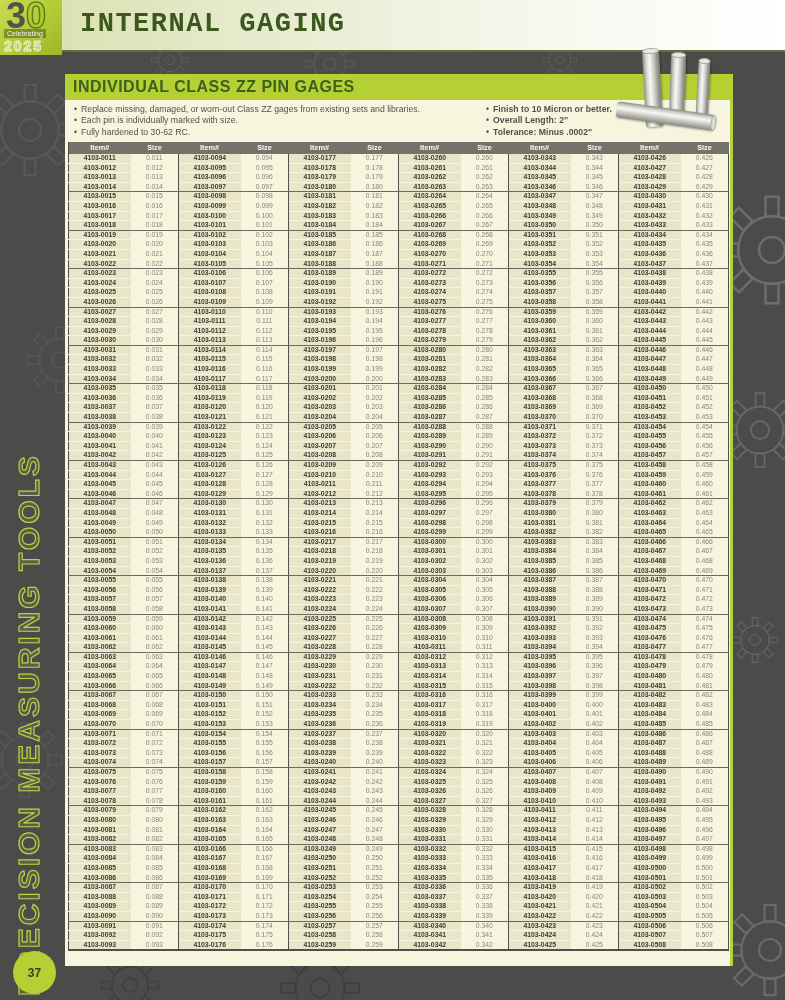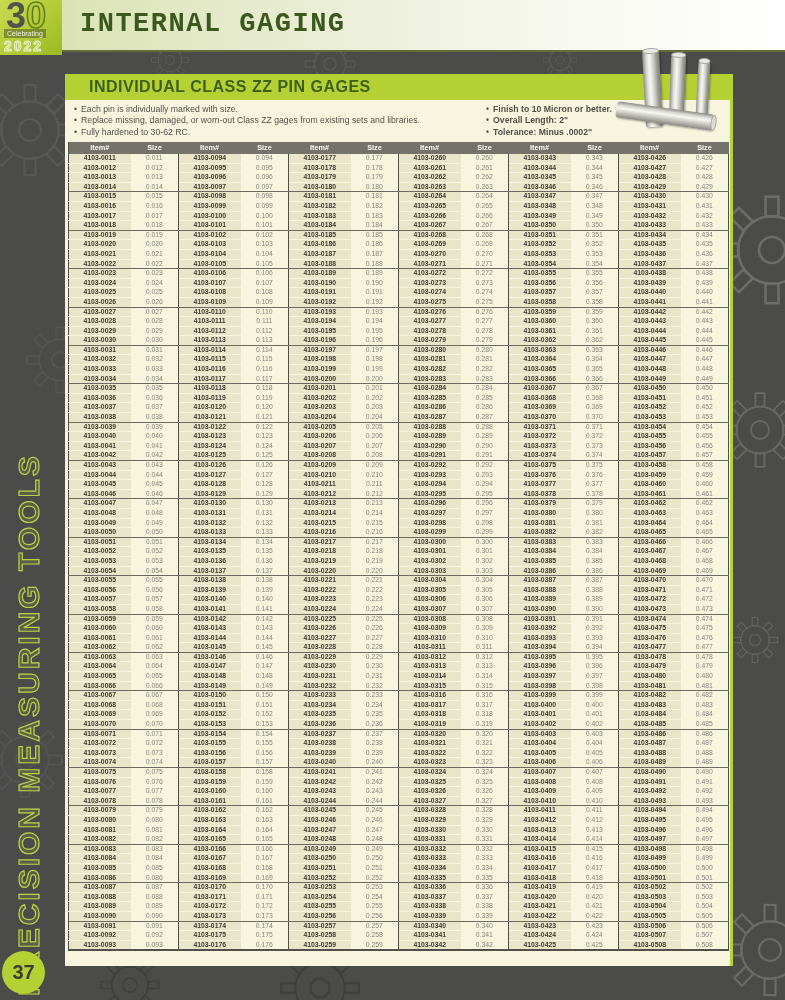--- a/index.html
+++ b/index.html
@@ -23,21 +23,21 @@
   .logo-big .d3{color:#53534d;}
   .logo-big .d0{color:rgba(160,190,40,0.25);-webkit-text-stroke:1.5px #5e7c18;}
   .logo-celebrating{position:absolute;left:4px;bottom:17px;font-size:7px;color:#f2f2e2;
     background:rgba(88,98,40,0.6);padding:0 3px;line-height:9px;}
   .logo-year{position:absolute;left:4px;bottom:1px;font-size:14px;font-weight:bold;letter-spacing:2px;
     color:rgba(255,255,255,0.15);-webkit-text-stroke:1px #eef2d4;}
 
   
   .section-bar{position:absolute;left:65px;top:74px;width:668px;height:26px;background:#b5d032;z-index:2;}
   .section-title{font-size:16px;font-weight:bold;color:#3e601e;letter-spacing:0.5px;
-    line-height:26px;padding-left:24px;display:block;}
+    line-height:26px;padding-left:8px;display:block;}
 
   
   .cream{position:absolute;left:65px;top:100px;width:665px;height:866px;background:#f8f5df;
     border-right:3px solid #b7d13b;z-index:1;}
 
   .bullets{position:relative;height:42px;}
   .bullets ul{list-style:none;margin:0;padding:0;position:absolute;top:4px;}
   .bullets-left{left:9px;width:400px;}
   .bullets-right{left:421px;width:200px;font-weight:bold;}
   .bullets li{font-size:8.7px;line-height:11.4px;color:#51514a;white-space:nowrap;}
@@ -67,23 +67,23 @@
     background:linear-gradient(180deg,#8f8f89 0%,#d9d9d3 22%,#f7f7f3 40%,#d0d0ca 62%,#8a8a82 100%);}
   .pin.h1::before{top:0;bottom:0;left:auto;right:-3px;width:6px;height:auto;background:#dcdcd6;}
 
   
   .sidebar-text{position:absolute;left:12px;top:268px;height:728px;z-index:1;
     writing-mode:vertical-rl;transform:rotate(180deg);white-space:nowrap;
     font-size:30px;font-weight:bold;letter-spacing:3px;
     color:rgba(188,210,70,0.14);-webkit-text-stroke:1.2px #bcd246;}
 
   
-  .page-num{position:absolute;left:2px;top:951px;width:43px;height:43px;border-radius:50%;
+  .page-num{position:absolute;left:13px;top:951px;width:43px;height:43px;border-radius:50%;
     background:#b5d032;display:flex;align-items:center;justify-content:center;
-    font-size:20px;font-weight:bold;color:#3c3c34;z-index:3;}
+    font-size:12px;font-weight:bold;color:#3c3c34;z-index:3;}
 </style>
 </head>
 <body>
 
 <div class="page">
 
   <svg class="gears" width="785" height="1000">
     <defs>
       <g id="gear" fill="none" stroke-width="2">
         <circle r="26"></circle>
@@ -112,34 +112,34 @@
     <use href="#gear" x="0" y="0" transform="translate(320,988) scale(0.95)" stroke="#3f3f3d"></use>
     <use href="#gear" x="0" y="0" transform="translate(90,945) scale(0.35)" stroke="#3f3f3d"></use>
   </svg>
 
   <div class="header-band">
     <h1 class="page-title">INTERNAL GAGING</h1>
   </div>
   <div class="logo">
     <div class="logo-big"><span class="d3">3</span><span class="d0">0</span></div>
     <div class="logo-celebrating">Celebrating</div>
-    <div class="logo-year">2022</div>
+    <div class="logo-year">2025</div>
   </div>
 
   <div class="sidebar-text">PRECISION MEASURING TOOLS</div>
 
   <div class="section-bar">
     <span class="section-title">INDIVIDUAL CLASS ZZ PIN GAGES</span>
   </div>
 
   <div class="cream">
     <div class="bullets">
       <ul class="bullets-left">
+        <li><span class="dot">•</span><span>Replace missing, damaged, or worn-out Class ZZ gages from existing sets and libraries.</span></li>
         <li><span class="dot">•</span><span>Each pin is individually marked with size.</span></li>
-        <li><span class="dot">•</span><span>Replace missing, damaged, or worn-out Class ZZ gages from existing sets and libraries.</span></li>
         <li><span class="dot">•</span><span>Fully hardened to 30-62 RC.</span></li>
       </ul>
       <ul class="bullets-right">
         <li><span class="dot">•</span><span>Finish to 10 Micron or better.</span></li>
         <li><span class="dot">•</span><span>Overall Length: 2"</span></li>
         <li><span class="dot">•</span><span>Tolerance: Minus .0002"</span></li>
       </ul>
     </div>
 
     <table class="gage">

